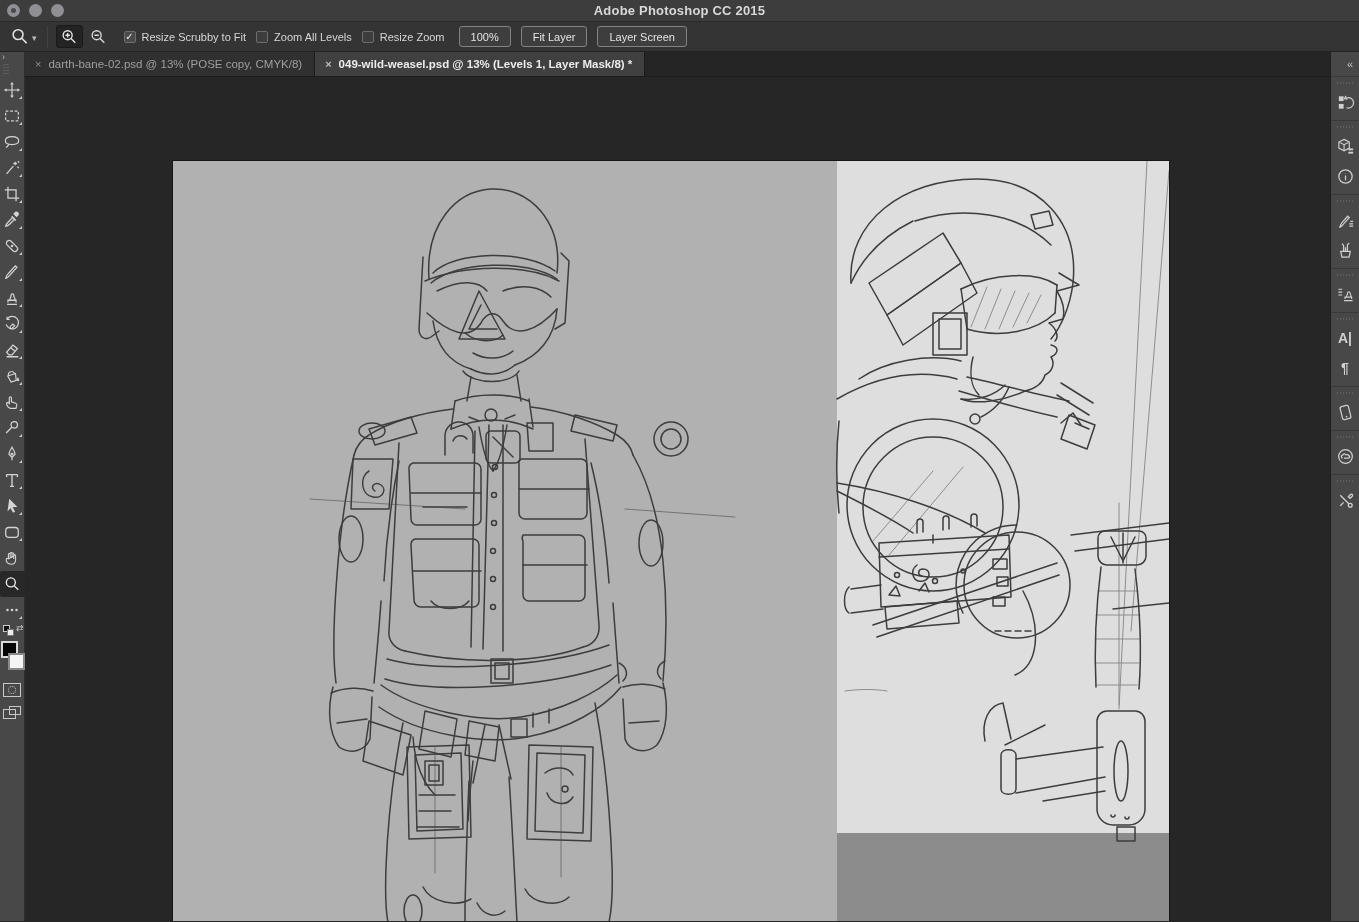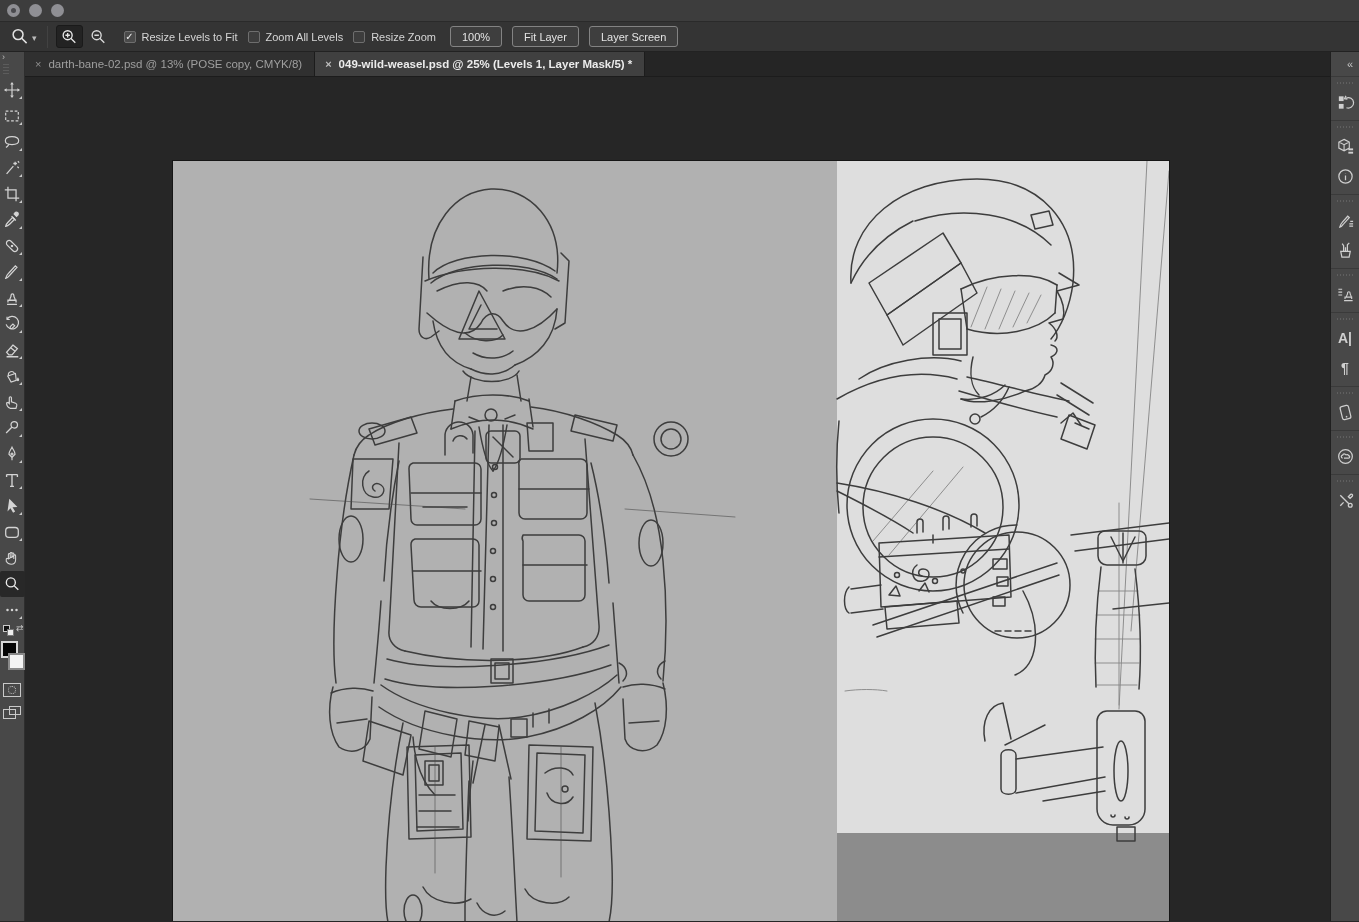--- a/index.html
+++ b/index.html
@@ -100,20 +100,21 @@
 </style>
 </head>
 <body>
 
 <div class="titlebar">
   <div class="traffic">
     <span class="light close"></span>
     <span class="light"></span>
     <span class="light"></span>
   </div>
+  <div class="win-title">Adobe Photoshop CC 2015</div>
 </div>
 
 <div class="optionsbar">
   <div class="tool-badge">
     <svg width="19" height="19" viewBox="0 0 20 20">
       <g fill="none" stroke="#e2e2e2" stroke-width="1.6">
         <circle cx="8.5" cy="8" r="5.2"></circle>
           <path d="M12.3 11.8L17.5 17"></path>
       </g>
     </svg>
@@ -135,21 +136,21 @@
         <circle cx="8.5" cy="8" r="5"></circle>
           <path d="M12 11.5L17 16.5M6 8h5"></path>
       </g>
     </svg>
   </div>
 
   <div class="cb-group">
     <span class="checkbox on">
         <span>✓</span>
       </span>
-    <span class="cb-label">Resize Levels to Fit</span>
+    <span class="cb-label">Resize Scrubby to Fit</span>
   </div>
   <div class="cb-group">
     <span class="checkbox"></span>
     <span class="cb-label">Zoom All Levels</span>
   </div>
   <div class="cb-group">
     <span class="checkbox"></span>
     <span class="cb-label">Resize Zoom</span>
   </div>
 
@@ -340,21 +341,21 @@
   </div>
 
   <div class="centercol">
     <div class="tabbar">
       <div class="tab inactive">
         <span class="x">×</span>
         <span>darth-bane-02.psd @ 13% (POSE copy, CMYK/8)</span>
       </div>
       <div class="tab active">
         <span class="x">×</span>
-        <span>049-wild-weasel.psd @ 25% (Levels 1, Layer Mask/5) *</span>
+        <span>049-wild-weasel.psd @ 13% (Levels 1, Layer Mask/8) *</span>
       </div>
     </div>
 
     <div class="canvas">
       <div class="doc">
         <div class="doc-left"></div>
         <div class="doc-right"></div>
         <div class="doc-right-bottom"></div>
 
         <svg class="sketch" width="996" height="761" viewBox="0 0 996 761">

